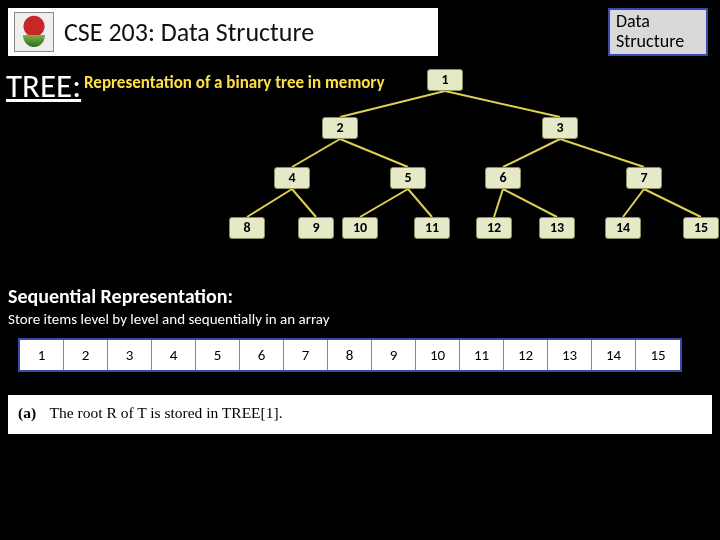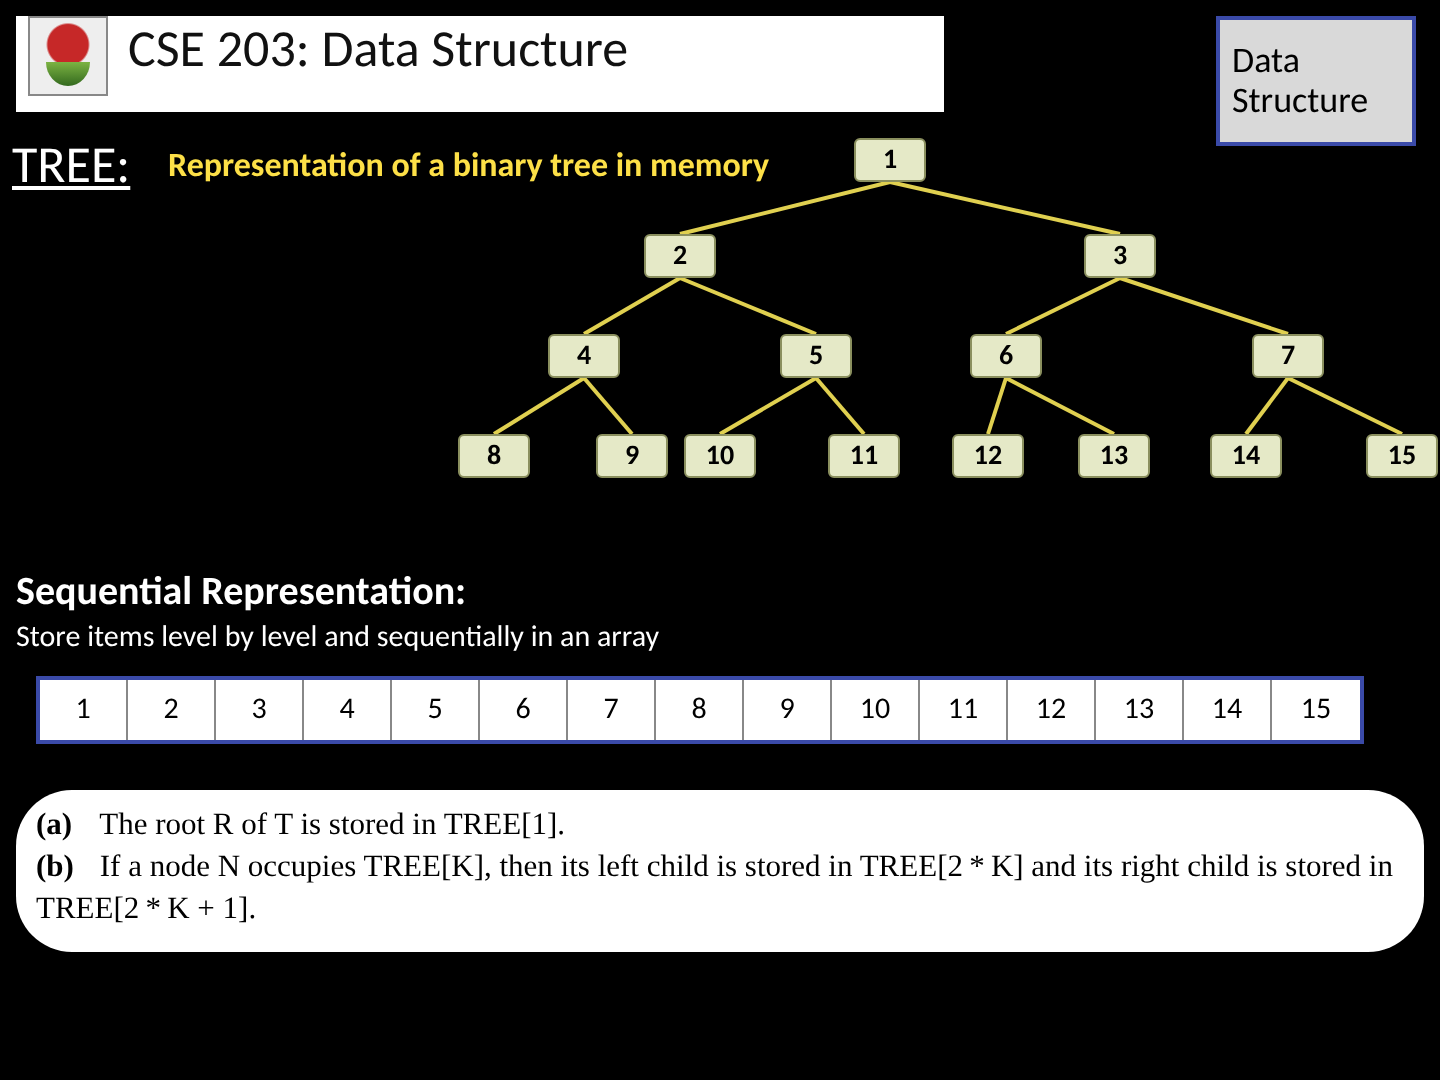--- a/index.html
+++ b/index.html
@@ -7,23 +7,24 @@
     width: 720px;
     height: 540px;
     background: #000;
     font-family: Calibri, Arial, sans-serif;
     position: relative;
     overflow: hidden;
   }
   .header-bar {
     position: absolute;
     top: 8px; left: 8px;
-    width: 464px; height: 48px;
+    width: 430px; height: 48px;
     background: #fff;
     display: flex;
+    align-items: center;
     padding-left: 6px;
   }
   .logo {
     width: 40px; height: 40px;
     background: radial-gradient(circle at 50% 35%, #c62828 0 10px, transparent 11px),
                 #eee;
     border: 1px solid #888;
     position: relative;
     margin-right: 10px;
   }
@@ -32,35 +33,35 @@
     position: absolute;
     left: 8px; right: 8px; bottom: 4px;
     height: 12px;
     background: linear-gradient(#7cb342, #33691e);
     border-radius: 0 0 50% 50% / 0 0 100% 100%;
   }
   .course-title { font-size: 26px; color: #111; }
   .ds-badge {
     position: absolute;
     top: 8px; right: 12px;
-    width: 100px; height: 65px;
+    width: 100px; height: 48px;
     background: #d9d9d9;
     border: 2px solid #3a4aa8;
     color: #000;
     font-size: 18px;
     line-height: 1.1;
     display: flex;
     align-items: center;
     padding-left: 6px;
   }
   .section-label {
     position: absolute;
     top: 66px; left: 6px;
     color: #fff;
-    font-size: 26px;
+    font-size: 33px;
     text-decoration: underline;
   }
   .section-sub {
     position: absolute;
     top: 72px; left: 84px;
     color: #fde047;
     font-size: 17px;
     font-weight: bold;
   }
   .tree { position: absolute; top: 56px; left: 0; width: 720px; height: 220px; }
@@ -109,21 +110,20 @@
   .cell:last-child { border-right: none; }
   .rules {
     position: absolute;
     top: 395px; left: 8px; right: 8px;
     background: #fff;
     color: #000;
     font-family: "Times New Roman", serif;
     font-size: 15.5px;
     padding: 8px 10px 10px;
     line-height: 1.35;
-    border-radius: 28px;
   }
   .rlabel { font-weight: bold; display: inline-block; width: 28px; }
   .footer-strip {
     position: absolute;
     left: 0; right: 0; bottom: 0;
     height: 30px;
     background: #000;
   }
 </style>
 </head>
@@ -194,19 +194,15 @@
     <div class="cell">13</div>
     <div class="cell">14</div>
     <div class="cell">15</div>
   </div>
 
 <div class="rules">
   <div>
     <span class="rlabel">(a)</span>
     <span>The root R of T is stored in TREE[1].</span>
   </div>
-  <div>
-    <span class="rlabel">(b)</span>
-    <span>If a node N occupies TREE[K], then its left child is stored in TREE[2 * K] and its right child is stored in TREE[2 * K + 1].</span>
-  </div>
 </div>
 
 <div class="footer-strip"></div>
 
 </body></html>

